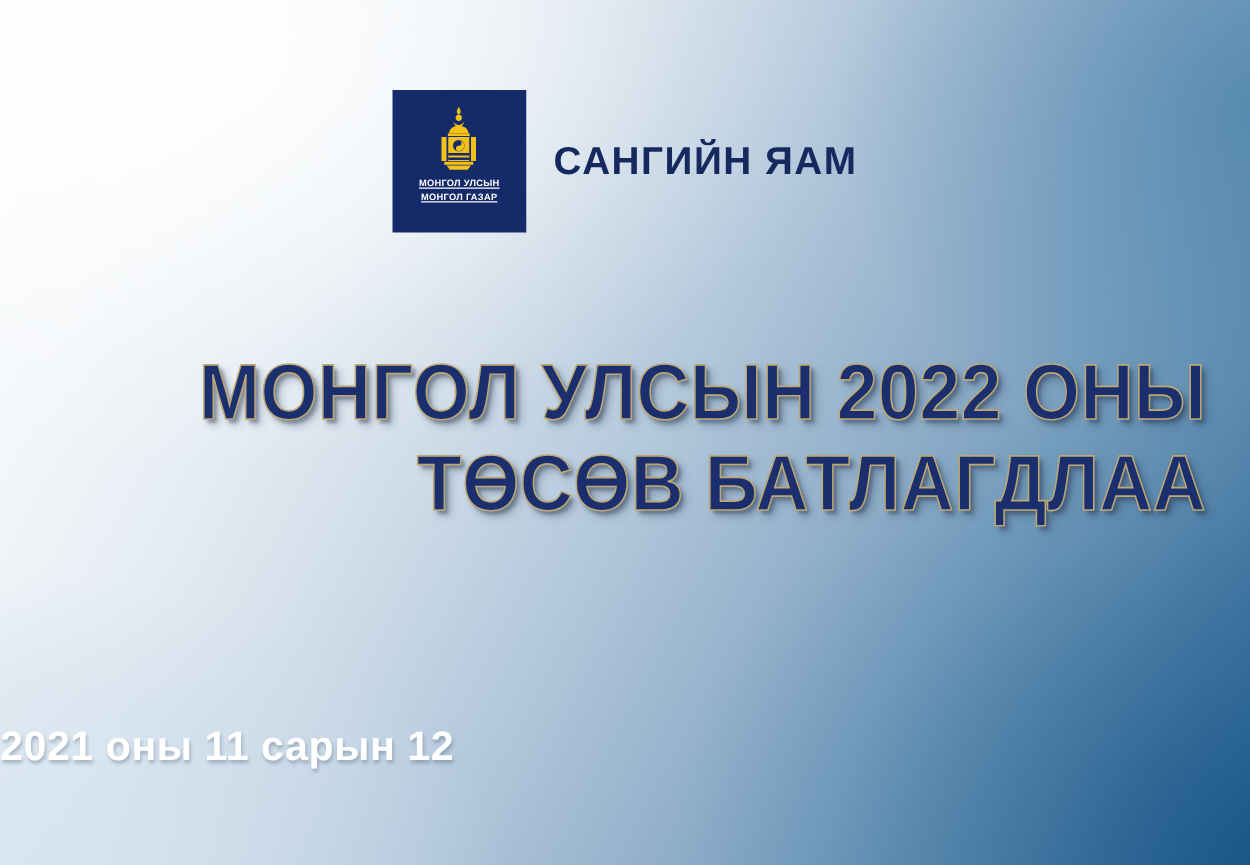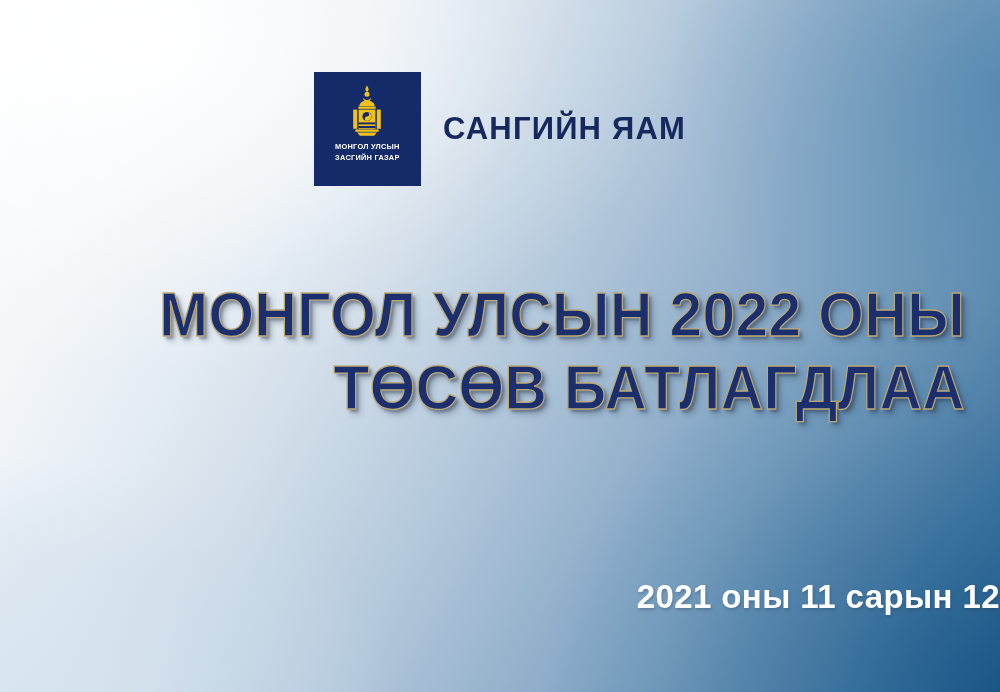--- a/index.html
+++ b/index.html
@@ -104,20 +104,21 @@
 
   .logo-caption {
     margin-top: 5px;
     color: #ffffff;
     font-size: 7.4px;
     font-weight: bold;
     line-height: 1.42;
     letter-spacing: 0.25px;
     text-align: center;
     white-space: nowrap;
+    text-decoration: underline;
   }
 
   .ministry-name {
     color: #15295e;
     font-size: 31px;
     font-weight: bold;
     letter-spacing: 1.2px;
     white-space: nowrap;
   }
 
@@ -143,21 +144,21 @@
       5px 5px 7px rgba(30,45,70,0.26);
     transform: scaleX(0.93);
   }
 
   
   .date-block {
     position: absolute;
     left: 0;
     right: 0;
     top: 578px;
-    text-align: right;
+    text-align: left;
   }
   .date-text {
     color: #ffffff;
     font-size: 33px;
     font-weight: bold;
     letter-spacing: 0.4px;
     white-space: nowrap;
     text-shadow: 1px 2px 3px rgba(35,60,90,0.30);
   }
 </style>
@@ -199,21 +200,21 @@
 
           <rect x="8.6" y="37.4" width="16.8" height="2.0" fill="#152a68"></rect>
           <rect x="8.6" y="41.0" width="16.8" height="2.0" fill="#152a68"></rect>
 
           <rect x="5.4" y="44.4" width="23.2" height="2.4"></rect>
           <path d="M7.2 47.4 L26.8 47.4 L24.2 50.8 L9.8 50.8 Z"></path>
         </g>
       </svg>
       <div class="logo-caption">
         <div>МОНГОЛ УЛСЫН</div>
-        <div>ЗАСГИЙН ГАЗАР</div>
+        <div>МОНГОЛ ГАЗАР</div>
       </div>
     </div>
 
     <div class="ministry-name">САНГИЙН ЯАМ</div>
   </div>
 
   <div class="title-block">
     <span class="title-line">МОНГОЛ УЛСЫН 2022 ОНЫ</span>
     <span class="title-line">ТӨСӨВ БАТЛАГДЛАА</span>
   </div>

